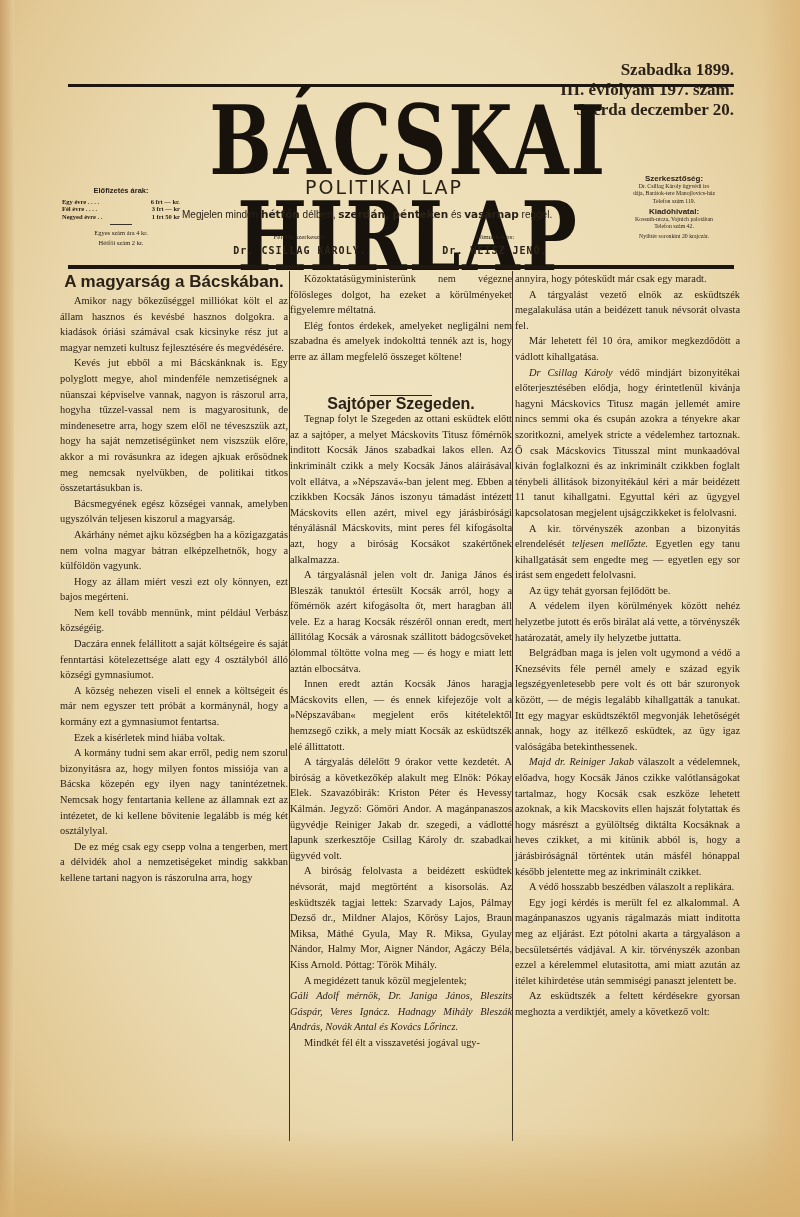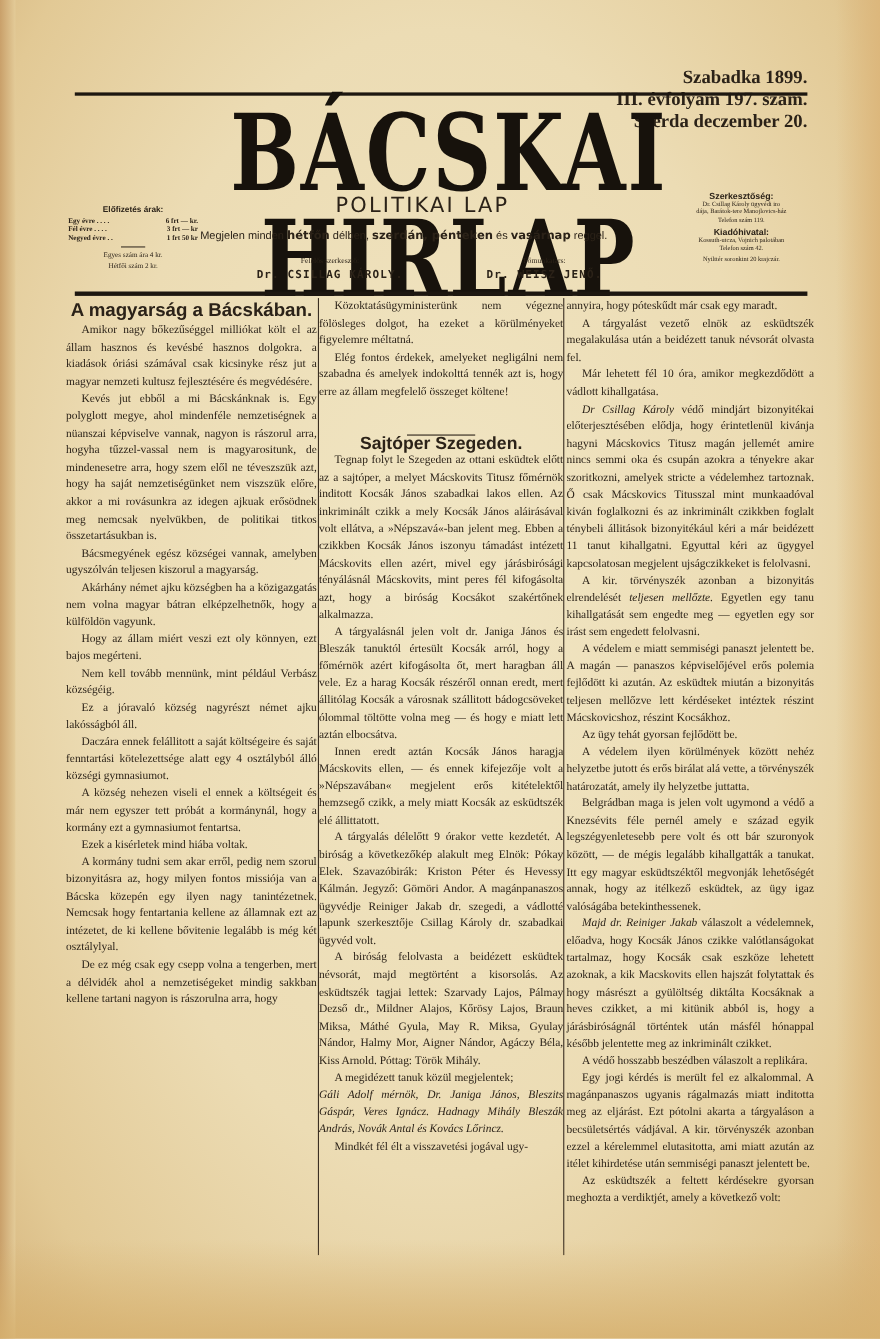--- a/index.html
+++ b/index.html
@@ -113,21 +113,20 @@
     <div class="vline" style="left:452px"></div>
 
     <div class="col col1">
       <p class="hd">A magyarság a Bácskában.</p>
       <p>Amikor nagy bőkezűséggel milliókat költ el az állam hasznos és kevésbé hasznos dolgokra. a kiadások óriási számával csak kicsinyke rész jut a magyar nemzeti kultusz fejlesztésére és megvédésére.</p>
       <p>Kevés jut ebből a mi Bácskánknak is. Egy polyglott megye, ahol mindenféle nemzetiségnek a nüanszai képviselve vannak, nagyon is rászorul arra, hogyha tűzzel-vassal nem is magyarositunk, de mindenesetre arra, hogy szem elől ne téveszszük azt, hogy ha saját nemzetiségünket nem viszszük előre, akkor a mi rovásunkra az idegen ajkuak erősödnek meg nemcsak nyelvükben, de politikai titkos összetartásukban is.</p>
       <p>Bácsmegyének egész községei vannak, amelyben ugyszólván teljesen kiszorul a magyarság.</p>
       <p>Akárhány német ajku községben ha a közigazgatás nem volna magyar bátran elképzelhetnők, hogy a külföldön vagyunk.</p>
       <p>Hogy az állam miért veszi ezt oly könnyen, ezt bajos megérteni.</p>
       <p>Nem kell tovább mennünk, mint például Verbász községéig.</p>
-      <p>Ez a jóravaló község nagyrészt német ajku lakósságból áll.</p>
       <p>Daczára ennek felállitott a saját költségeire és saját fenntartási kötelezettsége alatt egy 4 osztályból álló községi gymnasiumot.</p>
       <p>A község nehezen viseli el ennek a költségeit és már nem egyszer tett próbát a kormánynál, hogy a kormány ezt a gymnasiumot fentartsa.</p>
       <p>Ezek a kisérletek mind hiába voltak.</p>
       <p>A kormány tudni sem akar erről, pedig nem szorul bizonyitásra az, hogy milyen fontos missiója van a Bácska közepén egy ilyen nagy tanintézetnek. Nemcsak hogy fentartania kellene az államnak ezt az intézetet, de ki kellene bővitenie legalább is még két osztálylyal.</p>
       <p>De ez még csak egy csepp volna a tengerben, mert a délvidék ahol a nemzetiségeket mindig sakkban kellene tartani nagyon is rászorulna arra, hogy</p>
     </div>
 
     <div class="col col2">
       <p>Közoktatásügyministerünk nem végezne fölösleges dolgot, ha ezeket a körülményeket figyelemre méltatná.</p>
       <p>Elég fontos érdekek, amelyeket negligálni nem szabadna és amelyek indokolttá tennék azt is, hogy erre az állam megfelelő összeget költene!</p>
@@ -142,21 +141,20 @@
       <p style="text-indent:0"><i>Gáli Adolf mérnök, Dr. Janiga János, Bleszits Gáspár, Veres Ignácz. Hadnagy Mihály Bleszák András, Novák Antal és Kovács Lőrincz.</i></p>
       <p>Mindkét fél élt a visszavetési jogával ugy-</p>
     </div>
 
     <div class="col col3">
       <p style="text-indent:0">annyira, hogy póteskűdt már csak egy maradt.</p>
       <p>A tárgyalást vezető elnök az esküdtszék megalakulása után a beidézett tanuk névsorát olvasta fel.</p>
       <p>Már lehetett fél 10 óra, amikor megkezdődött a vádlott kihallgatása.</p>
       <p><i>Dr Csillag Károly</i> <span>védő mindjárt bizonyitékai előterjesztésében elődja, hogy érintetlenül kivánja hagyni Mácskovics Titusz magán jellemét amire nincs semmi oka és csupán azokra a tényekre akar szoritkozni, amelyek stricte a védelemhez tartoznak. Ő csak Mácskovics Titusszal mint munkaadóval kiván foglalkozni és az inkriminált czikkben foglalt ténybeli állitások bizonyitékául kéri a már beidézett 11 tanut kihallgatni. Egyuttal kéri az ügygyel kapcsolatosan megjelent ujságczikkeket is felolvasni.</span></p>
       <p><span>A kir. törvényszék azonban a bizonyitás elrendelését</span> <i>teljesen mellőzte.</i> <span>Egyetlen egy tanu kihallgatását sem engedte meg — egyetlen egy sor irást sem engedett felolvasni.</span></p>
-      <p>A védelem e miatt semmiségi panaszt jelentett be. A magán — panaszos képviselőjével erős polemia fejlődött ki azután. Az esküdtek miután a bizonyitás teljesen mellőzve lett kérdéseket intéztek részint Mácskovicshoz, részint Kocsákhoz.</p>
       <p>Az ügy tehát gyorsan fejlődött be.</p>
       <p>A védelem ilyen körülmények között nehéz helyzetbe jutott és erős birálat alá vette, a törvényszék határozatát, amely ily helyzetbe juttatta.</p>
       <p>Belgrádban maga is jelen volt ugymond a védő a Knezsévits féle pernél amely e század egyik legszégyenletesebb pere volt és ott bár szuronyok között, — de mégis legalább kihallgatták a tanukat. Itt egy magyar esküdtszéktől megvonják lehetőségét annak, hogy az itélkező esküdtek, az ügy igaz valóságába betekinthessenek.</p>
       <p><i>Majd dr. Reiniger Jakab</i> <span>válaszolt a védelemnek, előadva, hogy Kocsák János czikke valótlanságokat tartalmaz, hogy Kocsák csak eszköze lehetett azoknak, a kik Macskovits ellen hajszát folytattak és hogy másrészt a gyülöltség diktálta Kocsáknak a heves czikket, a mi kitünik abból is, hogy a járásbiróságnál történtek után másfél hónappal később jelentette meg az inkriminált czikket.</span></p>
       <p>A védő hosszabb beszédben válaszolt a replikára.</p>
       <p>Egy jogi kérdés is merült fel ez alkalommal. A magánpanaszos ugyanis rágalmazás miatt inditotta meg az eljárást. Ezt pótolni akarta a tárgyaláson a becsületsértés vádjával. A kir. törvényszék azonban ezzel a kérelemmel elutasitotta, ami miatt azután az itélet kihirdetése után semmiségi panaszt jelentett be.</p>
       <p>Az esküdtszék a feltett kérdésekre gyorsan meghozta a verdiktjét, amely a következő volt:</p>
     </div>
   </div>
 

